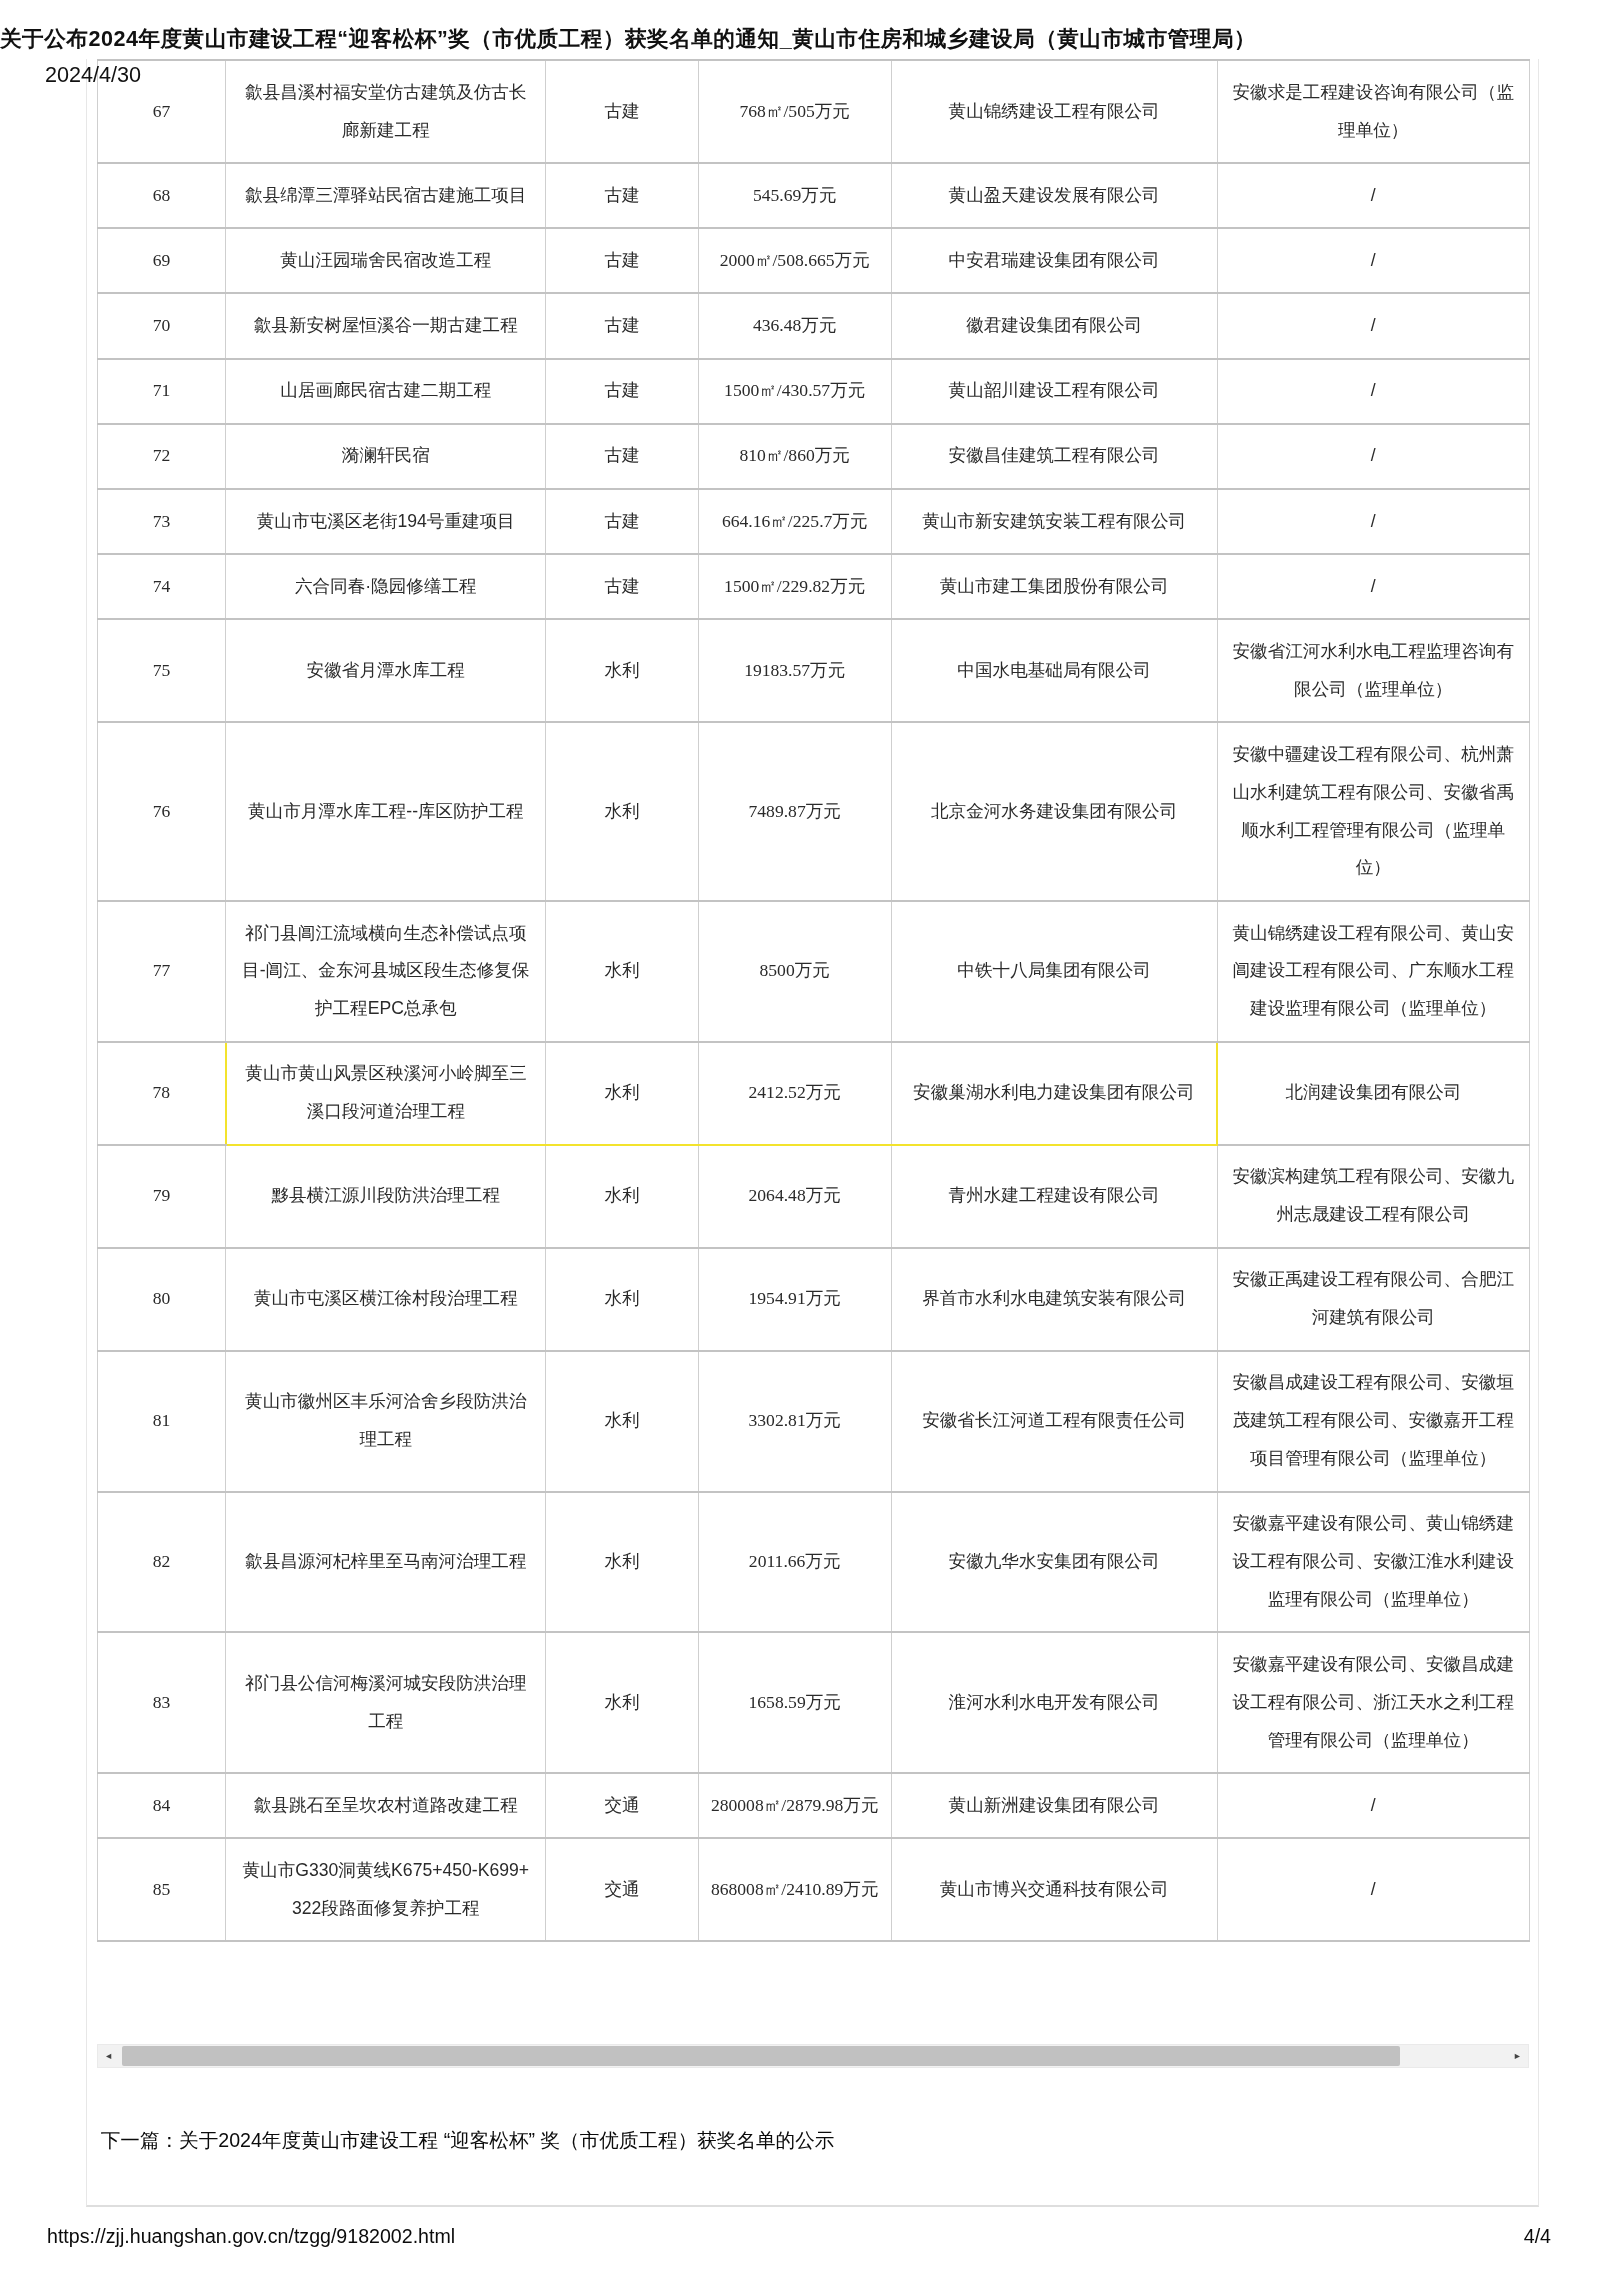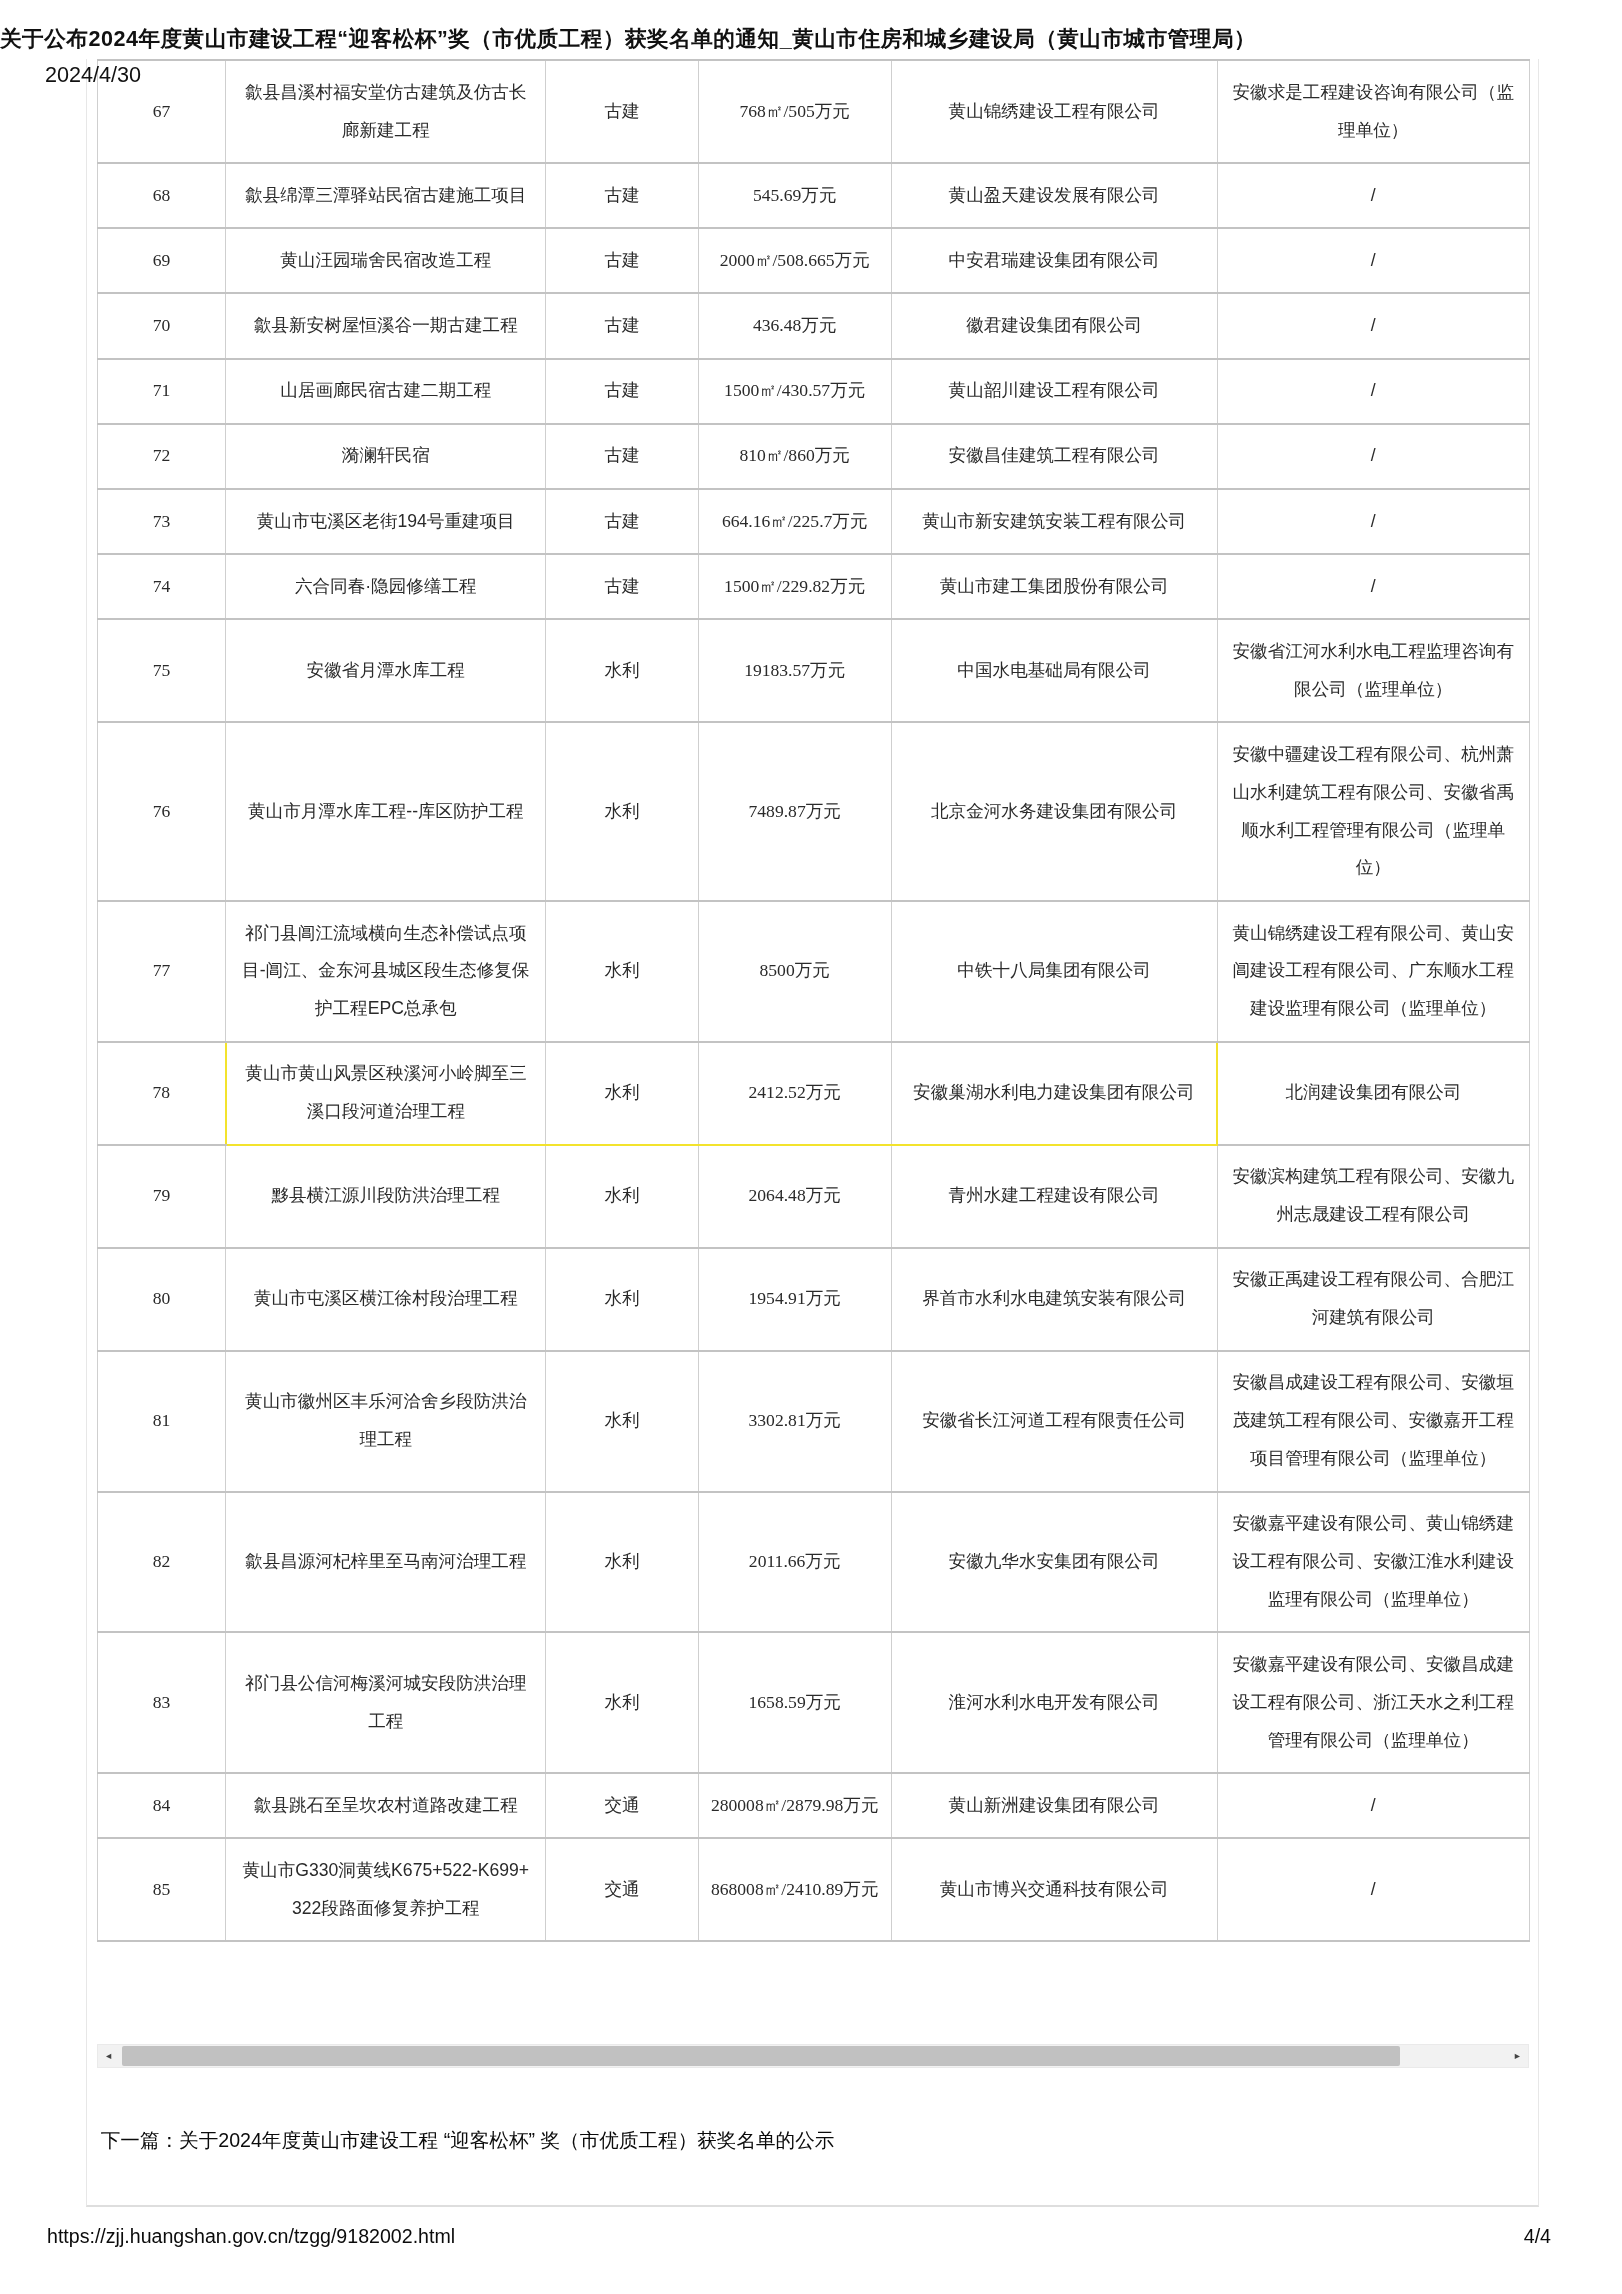--- a/index.html
+++ b/index.html
@@ -219,21 +219,21 @@
         <tr>
           <td class="c-num">84</td>
           <td>歙县跳石至呈坎农村道路改建工程</td>
           <td>交通</td>
           <td class="c-num">280008㎡/2879.98万元</td>
           <td>黄山新洲建设集团有限公司</td>
           <td>/</td>
         </tr>
         <tr>
           <td class="c-num">85</td>
-          <td>黄山市G330洞黄线K675+522-K699+322段路面修复养护工程</td>
+          <td>黄山市G330洞黄线K675+450-K699+322段路面修复养护工程</td>
           <td>交通</td>
           <td class="c-num">868008㎡/2410.89万元</td>
           <td>黄山市博兴交通科技有限公司</td>
           <td>/</td>
         </tr>
       </tbody>
   </table>
 
   <div class="scrollbar">
     <div class="sb-arrow">◄</div>

